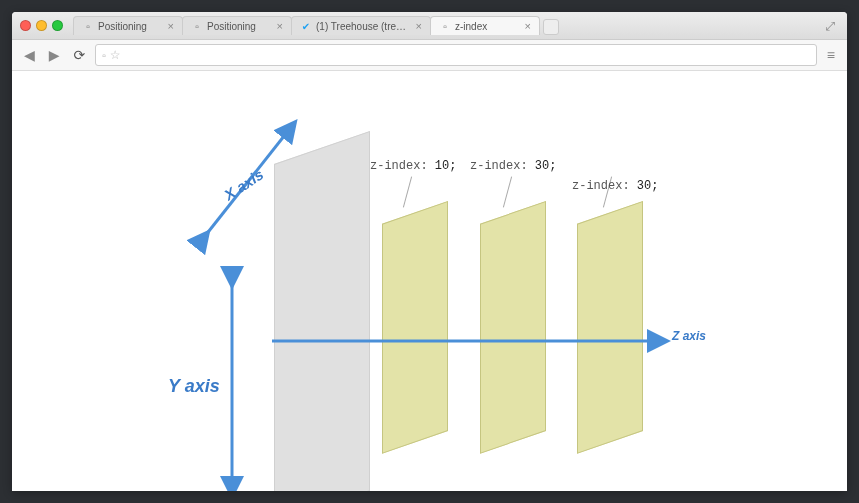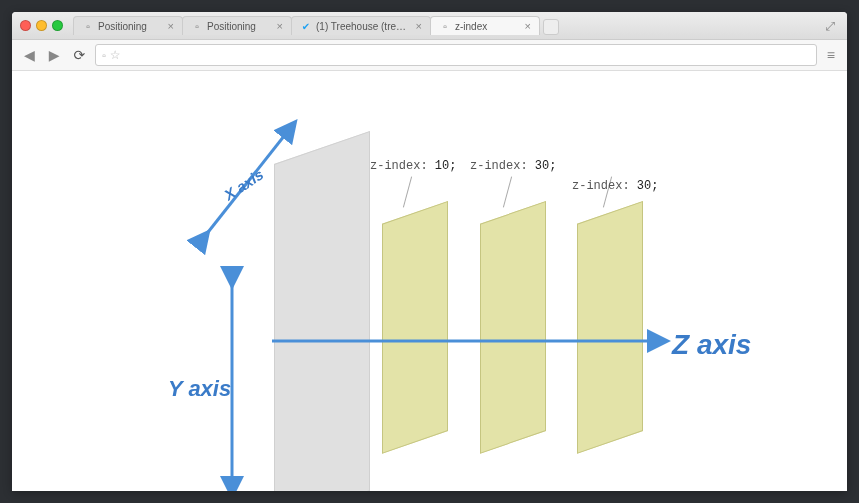--- a/index.html
+++ b/index.html
@@ -95,29 +95,29 @@
       left: 210px; top: 105px;
       font-size: 15px;
       font-weight: bold;
       font-style: italic;
       color: #3a7bc8;
       transform: rotate(-33deg);
     }
     .axis-label-y {
       position: absolute;
       left: 156px; top: 305px;
-      font-size: 22px;
+      font-size: 18px;
       font-weight: bold;
       font-style: italic;
       color: #3a7bc8;
     }
     .axis-label-z {
       position: absolute;
       left: 660px; top: 258px;
-      font-size: 28px;
+      font-size: 12px;
       font-weight: bold;
       font-style: italic;
       color: #3a7bc8;
     }
     
     .grey-plane {
       position: absolute;
       left: 262px; top: 60px;
       width: 96px; height: 360px;
       background: #e0e0e0;

